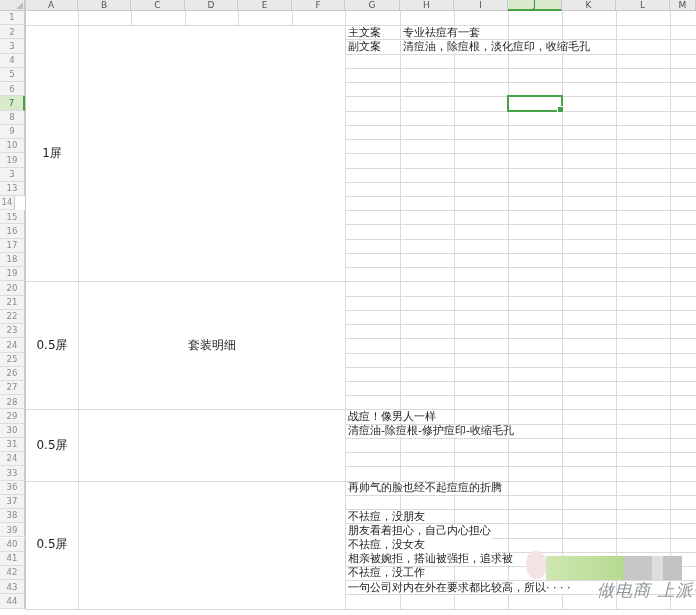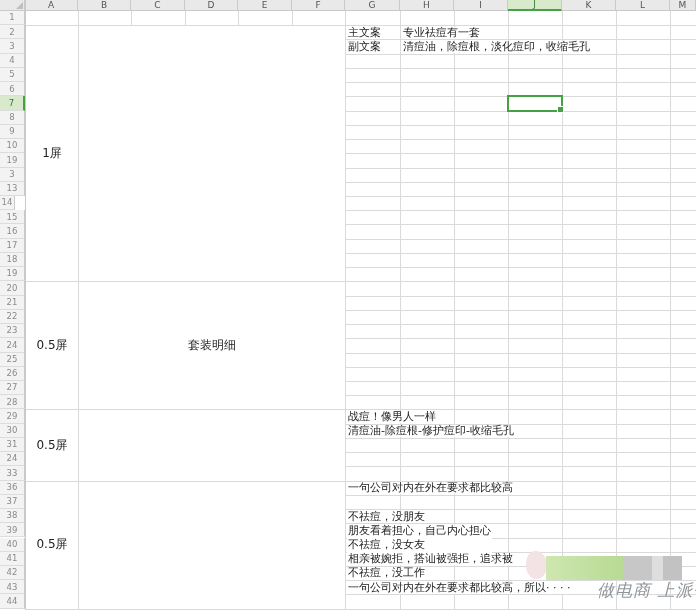--- a/index.html
+++ b/index.html
@@ -165,21 +165,21 @@
     <div class="blockcell" style="left: 26px; top: 409.44px; width: 52px; height: 71.15px;">0.5屏</div>
     <div class="blockcell" style="left: 79px; top: 409.44px; width: 266px; height: 71.15px;"></div>
     <div class="blockcell" style="left: 26px; top: 480.59px; width: 52px; height: 128.07px;">0.5屏</div>
     <div class="blockcell" style="left: 79px; top: 480.59px; width: 266px; height: 128.07px;"></div>
     <div class="cell" style="left: 347px; top: 26.73px; height: 12px;">主文案</div>
     <div class="cell" style="left: 402px; top: 26.73px; height: 12px;">专业祛痘有一套</div>
     <div class="cell" style="left: 347px; top: 40.96px; height: 12px;">副文案</div>
     <div class="cell" style="left: 402px; top: 40.96px; height: 12px;">清痘油，除痘根，淡化痘印，收缩毛孔</div>
     <div class="cell" style="left: 347px; top: 410.94px; height: 12px;">战痘！像男人一样</div>
     <div class="cell" style="left: 347px; top: 425.17px; height: 12px;">清痘油-除痘根-修护痘印-收缩毛孔</div>
-    <div class="cell" style="left: 347px; top: 482.09px; height: 12px;">一句公司对内在外在要求都比较高</div>
+    <div class="cell" style="left: 347px; top: 482.09px; height: 12px;">再帅气的脸也经不起痘痘的折腾</div>
     <div class="cell" style="left: 347px; top: 510.55px; height: 12px;">不祛痘，没朋友</div>
     <div class="cell" style="left: 347px; top: 524.78px; height: 28px;">朋友看着担心，自己内心担心</div>
     <div class="cell" style="left: 347px; top: 539.01px; height: 12px;">不祛痘，没女友</div>
     <div class="cell" style="left: 347px; top: 553.24px; height: 12px;">相亲被婉拒，搭讪被强拒，追求被</div>
     <div class="cell" style="left: 347px; top: 567.47px; height: 12px;">不祛痘，没工作</div>
     <div class="cell" style="left: 347px; top: 581.7px; height: 12px;">一句公司对内在外在要求都比较高，所以· · · ·</div>
     <div class="sel" style="left: 507px; top: 95.38px; width: 56px; height: 16.23px;">
       <div class="handle"></div>
     </div>
     <div class="wm-blob" style="left: 526px; top: 551px; width: 21px; height: 28px; background: rgb(243, 227, 228); border-radius: 45% 55% 50% 50%;"></div>

